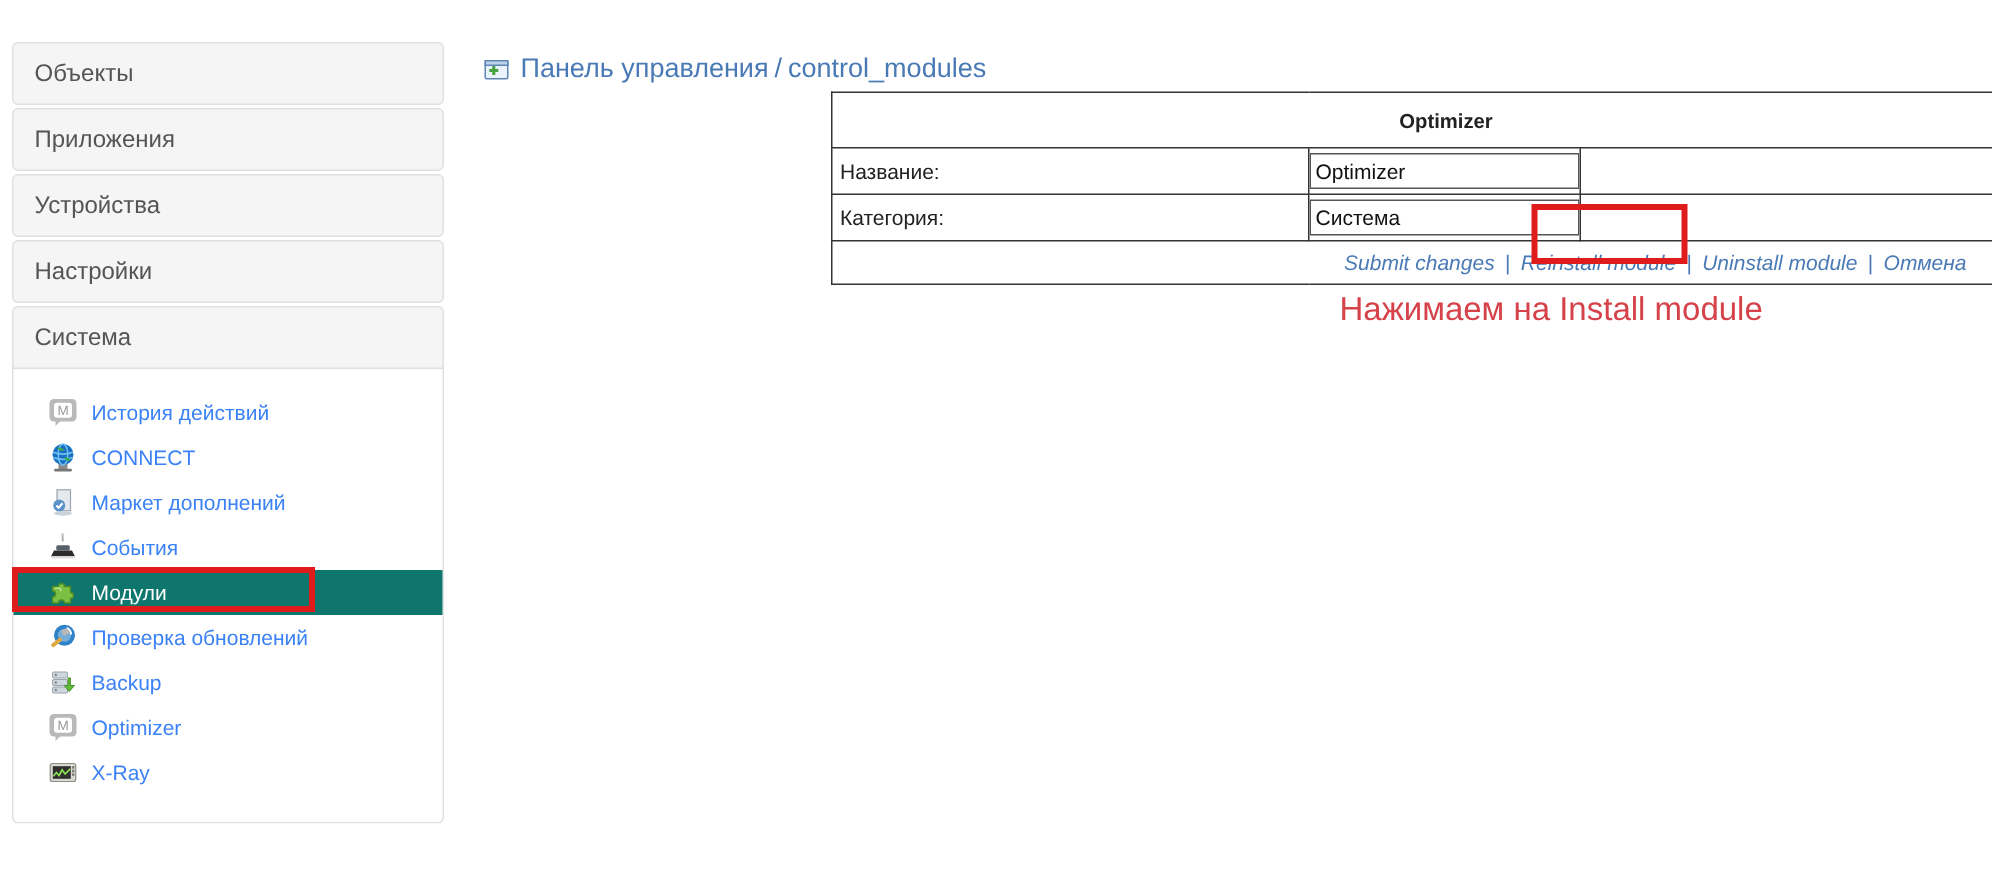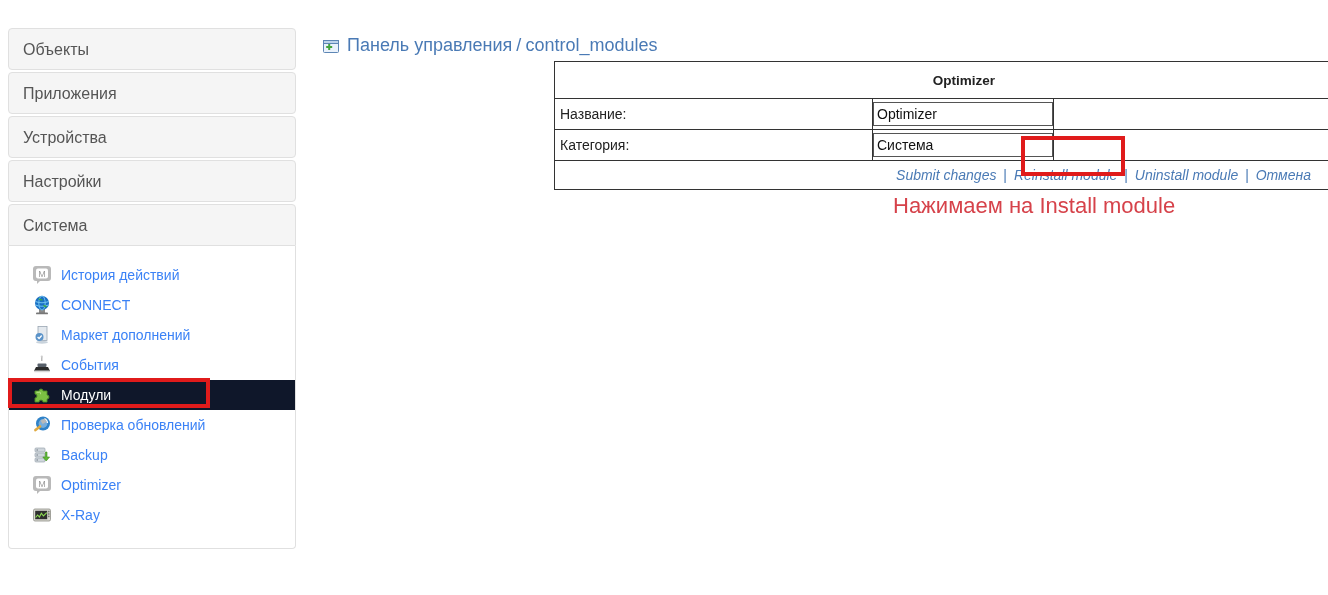--- a/index.html
+++ b/index.html
@@ -57,21 +57,21 @@
     padding-left: 22px;
     font-size: 14px;
     cursor: pointer;
     box-sizing: border-box;
   }
   .menu-item .label {
     color: #3b82f6;
     white-space: nowrap;
   }
   .menu-item.active {
-    background: #0f172a;
+    background: #0f766e;
   }
   .menu-item.active .label {
     color: #ffffff;
   }
   .menu-icon {
     width: 22px;
     height: 22px;
     margin-right: 8px;
     flex: 0 0 22px;
     position: relative;

